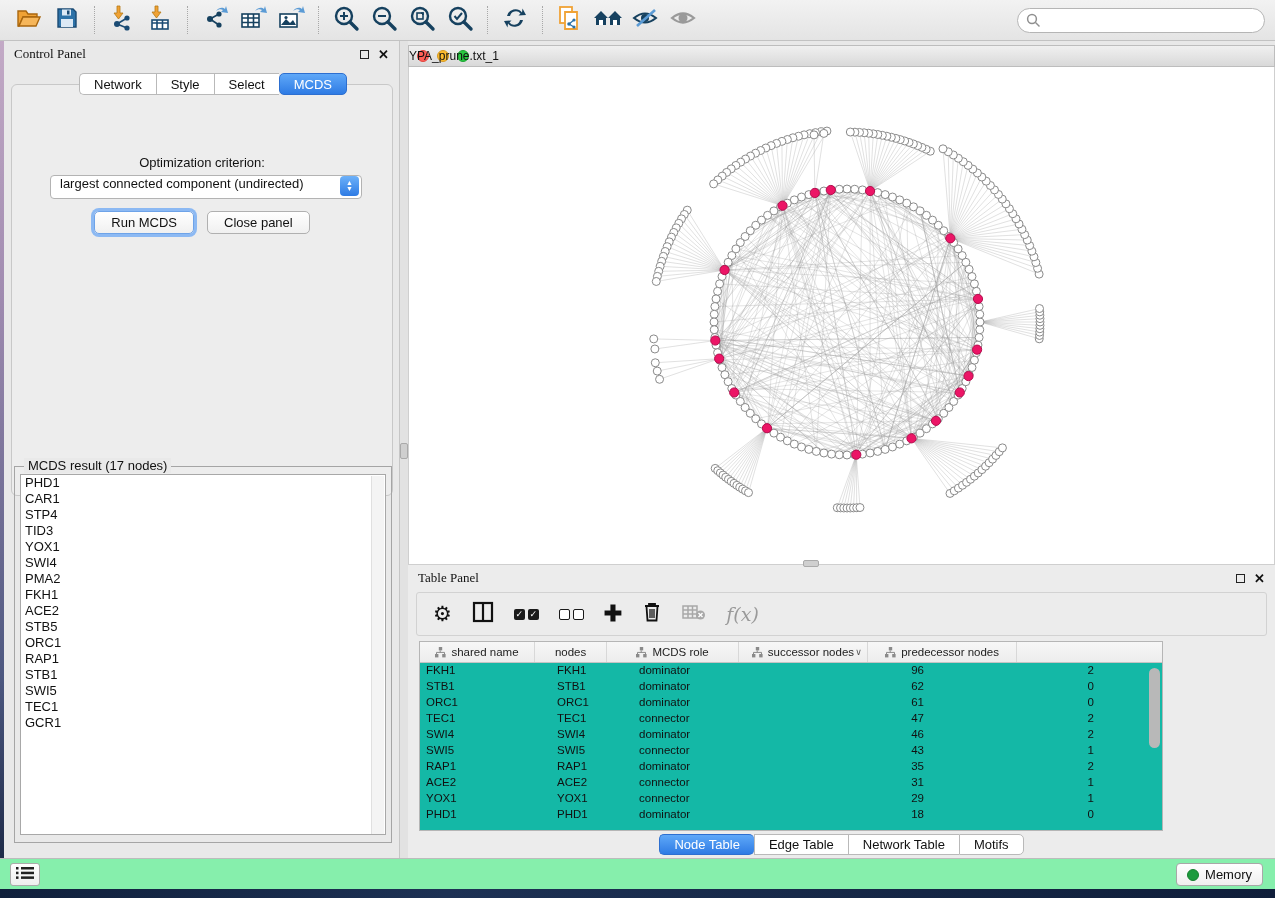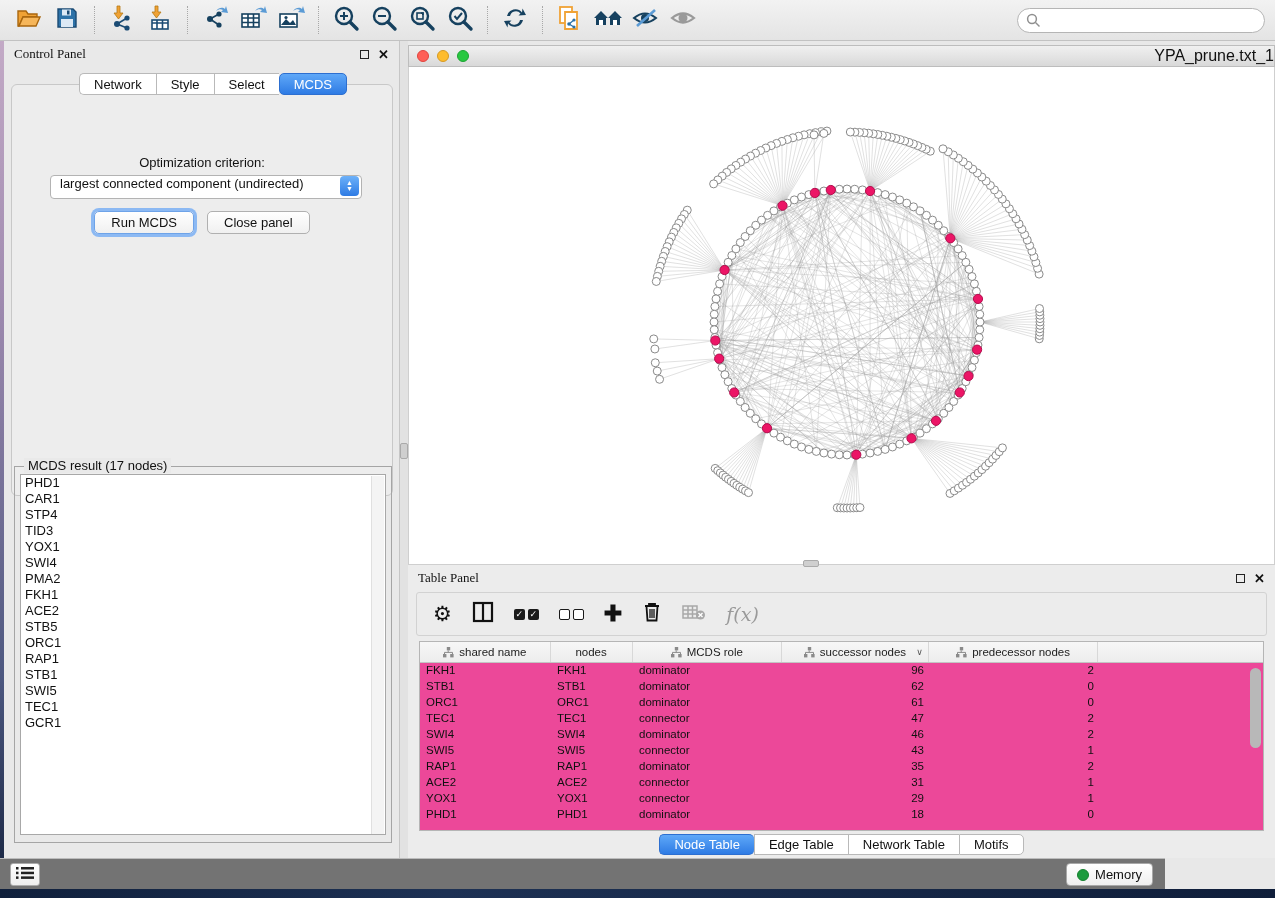--- a/index.html
+++ b/index.html
@@ -63,52 +63,52 @@
   #vsplit { position:absolute; left:400px; top:41px; width:8px; height:817px; background:#e2e2e2; }
   #vsplit .knob { position:absolute; left:0px; top:402px; width:8px; height:16px; background:#cfcfcf; border:1px solid #aaa; border-radius:2px; }
   #hsplit-knob { position:absolute; left:803px; top:560px; width:16px; height:7px; background:#cfcfcf; border:1px solid #aaa; border-radius:2px; z-index:6;}
 
   
   #network-panel { position:absolute; left:408px; top:41px; width:867px; height:524px; }
   #net-titlebar { position:absolute; left:0; top:4px; width:867px; height:22px;
     background:linear-gradient(#f0f0f0,#d9d9d9); border:1px solid #bdbdbd; display:flex; align-items:center; }
   .traffic { width:12px; height:12px; border-radius:50%; margin-left:8px; }
   .t-red{ background:#ff5f57; border:1px solid #e0443e;} .t-yellow{background:#febc2e;border:1px solid #d69a23;} .t-green{background:#28c840;border:1px solid #1da433;}
-  #net-title { position:absolute; width:100%; text-align:right; font-size:16px; color:#111; }
+  #net-title { position:absolute; width:100%; text-align:left; font-size:12px; color:#111; }
   #net-canvas { position:absolute; left:0; top:26px; width:867px; height:498px; background:#fff; border:1px solid #cfcfcf; border-top:none;}
 
   
   #table-panel { position:absolute; left:408px; top:565px; width:867px; height:293px; background:#ececec; }
   #tp-toolbar { position:absolute; left:8px; top:27px; width:851px; height:44px; background:#ececec;
     border:1px solid #d2d2d2; border-radius:3px; display:flex; align-items:center; padding-left:16px; gap:20px; }
   .tp-icon { display:flex; align-items:center; justify-content:center; color:#111; }
   .gear-glyph { font-size:21px; color:#111; }
   .plus-glyph { font-size:22px; font-weight:bold; color:#111; }
   .fx-glyph { font-family:"DejaVu Serif",serif; font-style:italic; font-size:19px; color:#9a9a9a; }
   .chk-pair { display:flex; gap:3px; }
   .chk { width:11px; height:11px; border-radius:2px; }
   .chk.on { background:#1a1a1a; color:#fff; font-size:9px; line-height:11px; text-align:center; }
   .chk.off { border:1.6px solid #1a1a1a; background:#fff; }
 
-  #grid-box { position:absolute; left:11px; top:76px; width:845px; height:190px; background:#ec4899; border:1px solid #b5b5b5; }
+  #grid-box { position:absolute; left:11px; top:76px; width:744px; height:190px; background:#14b8a6; border:1px solid #b5b5b5; }
   #grid-header { display:flex; height:21px; background:linear-gradient(#f7f7f7,#ededed); border-bottom:1px solid #c4c4c4; }
   .th { display:flex; align-items:center; justify-content:center; gap:5px; border-right:1px solid #d8d8d8;
        font-size:11.5px; color:#222; position:relative; }
   .th .sort { position:absolute; right:5px; color:#555; font-size:9px; }
   .tr { display:flex; height:16px; }
   .td { font-size:11.5px; color:#111; padding:1px 6px 0 6px; white-space:nowrap; overflow:hidden; }
   .td.num { text-align:right; }
   #grid-scroll { position:absolute; right:2px; top:24px; width:11px; height:163px; }
   #grid-thumb { position:absolute; left:0; top:2px; width:11px; height:80px; background:#b8b8b8; border-radius:6px; }
 
   #tp-tabs { position:absolute; left:0; top:269px; width:867px; display:flex; justify-content:center; }
   #tp-tabs .seg-tab { height:21px; }
 
   
-  #statusbar { position:absolute; left:0; top:858px; width:1165px; height:31px; background:#737373; border-top:1px solid #bcbcbc; }
+  #statusbar { position:absolute; left:0; top:858px; width:1275px; height:31px; background:#86efac; border-top:1px solid #bcbcbc; }
   #status-list-btn { position:absolute; left:10px; top:4px; width:30px; height:23px; background:linear-gradient(#fff,#eee);
     border:1px solid #ababab; border-radius:3px; display:flex; align-items:center; justify-content:center; }
   #memory-btn { position:absolute; right:12px; top:4px; height:23px; padding:0 10px; background:linear-gradient(#fff,#efefef);
     border:1px solid #a8a8a8; border-radius:4px; display:flex; align-items:center; gap:6px; font-size:13px; color:#111; }
   #memory-dot { width:12px; height:12px; border-radius:50%; background:#1d9b3e; border:1px solid #15802f; }
 </style>
 </head>
 <body>
 
 <div id="app">

